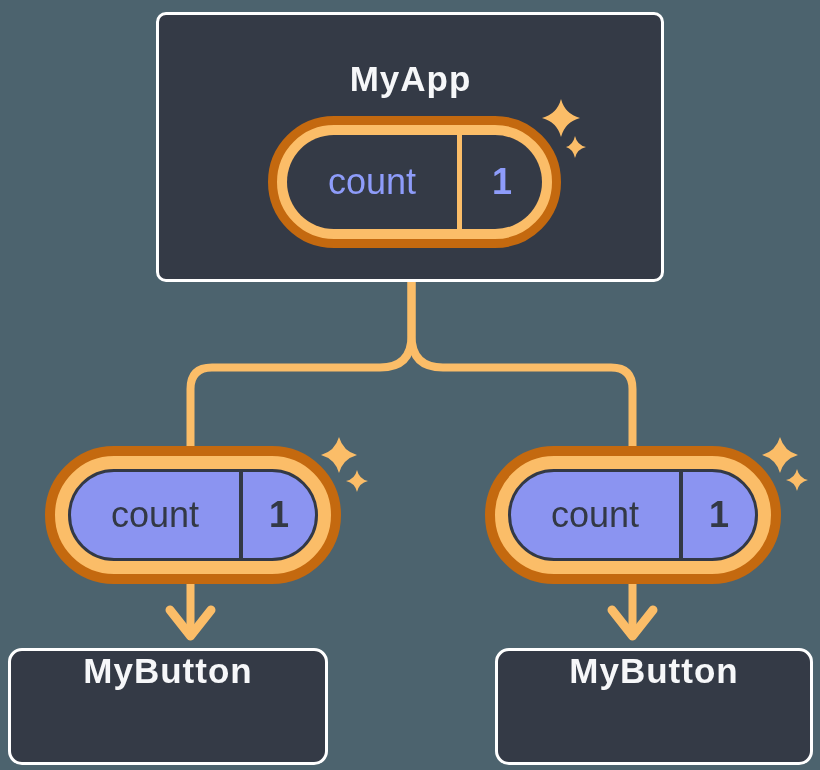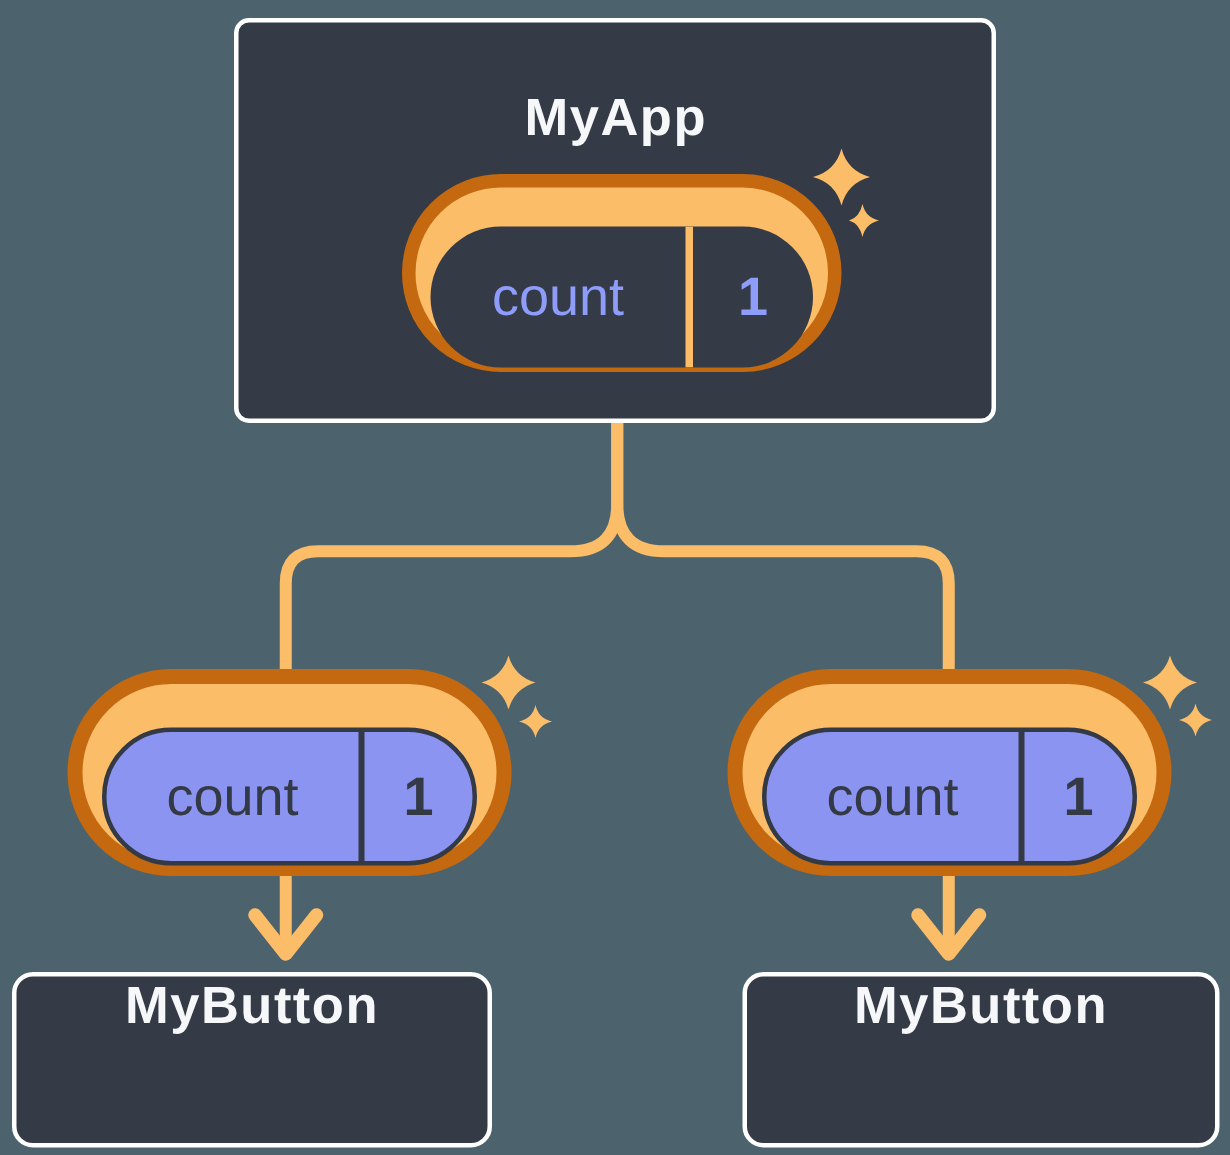--- a/index.html
+++ b/index.html
@@ -41,21 +41,21 @@
   .pill-outer{
     position:absolute;z-index:2;box-sizing:border-box;border-radius:999px;
     background:var(--orange_light);border:9px solid var(--orange_dark);padding:10px;
   }
   #state-pill{left:109px;top:101px;width:293px;height:132px;}
   .prop-pill{border-width:10px;padding:13px;}
   #prop-pill-left{left:45px;top:446px;width:296px;height:138px;}
   #prop-pill-right{left:485px;top:446px;width:296px;height:138px;}
   .pill-inner{
     box-sizing:border-box;width:100%;height:100%;border-radius:999px;
-    display:flex;align-items:stretch;overflow:hidden;margin-top:16px;
+    display:flex;align-items:stretch;overflow:hidden;
   }
   .state-inner{background:var(--card_bg);}
   .prop-inner{background:var(--lavender_fill);border:3px solid var(--dark_outline);}
   .pill-label{
     flex:1;display:flex;align-items:center;justify-content:center;
     font-size:36px;font-weight:400;
   }
   .state-inner .pill-label{color:var(--lavender_text);}
   .prop-inner .pill-label{color:var(--dark_outline);}
   .pill-divider{flex:none;}

